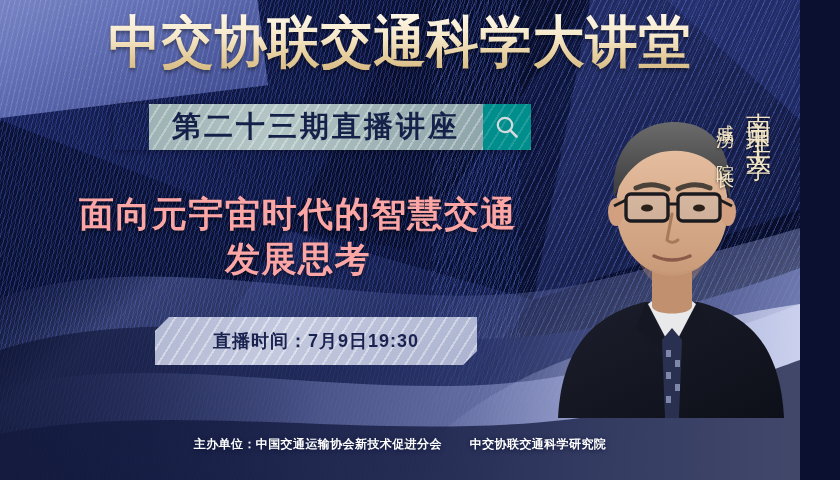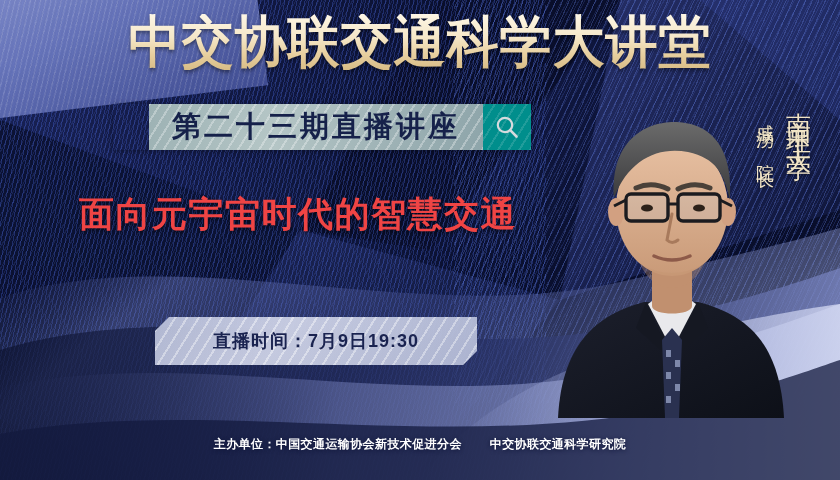--- a/index.html
+++ b/index.html
@@ -4,21 +4,20 @@
 <style>
   html,body{margin:0;padding:0;background:#0b1030;}
   body{
     font-family:"Liberation Sans","DejaVu Sans",sans-serif;
   }
   .poster{
     position:relative;
     width:800px;height:480px;
     overflow:hidden;
     background:#0a1030;
-    padding-left:40px;
   }
 
   
   .bg-base{
     position:absolute;inset:0;
     background:
       radial-gradient(120% 90% at 18% 12%, #1b2560 0%, #121a46 30%, #0a1030 60%, #060a22 100%);
   }
   .bg-facet{
     position:absolute;inset:0;
@@ -130,21 +129,21 @@
     content:"";position:absolute;inset:0;
     background-image:repeating-linear-gradient(-58deg,
         rgba(255,255,255,.13) 0 2px, rgba(0,0,0,0) 2px 9px);
   }
   .sub-bar-search svg{position:relative;z-index:2;}
 
   
   .lecture-title{
     position:absolute;left:38px;top:192px;width:520px;
     text-align:center;
-    color:#ef4444;
+    color:#fca5a5;
     font-size:35px;font-weight:700;
     line-height:1.28;
     letter-spacing:1.5px;
     text-shadow:0 2px 4px rgba(0,0,0,.55);
   }
   .lecture-title .l2{display:block;}
 
   
   .time-badge{
     position:absolute;left:155px;top:317px;
@@ -282,20 +281,21 @@
     <div class="sub-bar-search">
       <svg width="26" height="26" viewBox="0 0 26 26" aria-hidden="true">
         <circle cx="11" cy="11" r="7.2" fill="none" stroke="#d6dadd" stroke-width="2.2"></circle>
         <line x1="16.2" y1="16.2" x2="22.5" y2="22.5" stroke="#d6dadd" stroke-width="2.6" stroke-linecap="round"></line>
       </svg>
     </div>
   </div>
 
   <div class="lecture-title">
     <span>面向元宇宙时代的智慧交通</span>
+    <span class="l2">发展思考</span>
   </div>
 
   <div class="time-badge">
     <span class="time-badge-text">直播时间：7月9日19:30</span>
   </div>
 
   <div class="portrait">
     <svg width="240" height="340" viewBox="0 0 240 340">
       <defs>
         <linearGradient id="skin" x1="0" y1="0" x2="0" y2="1">

